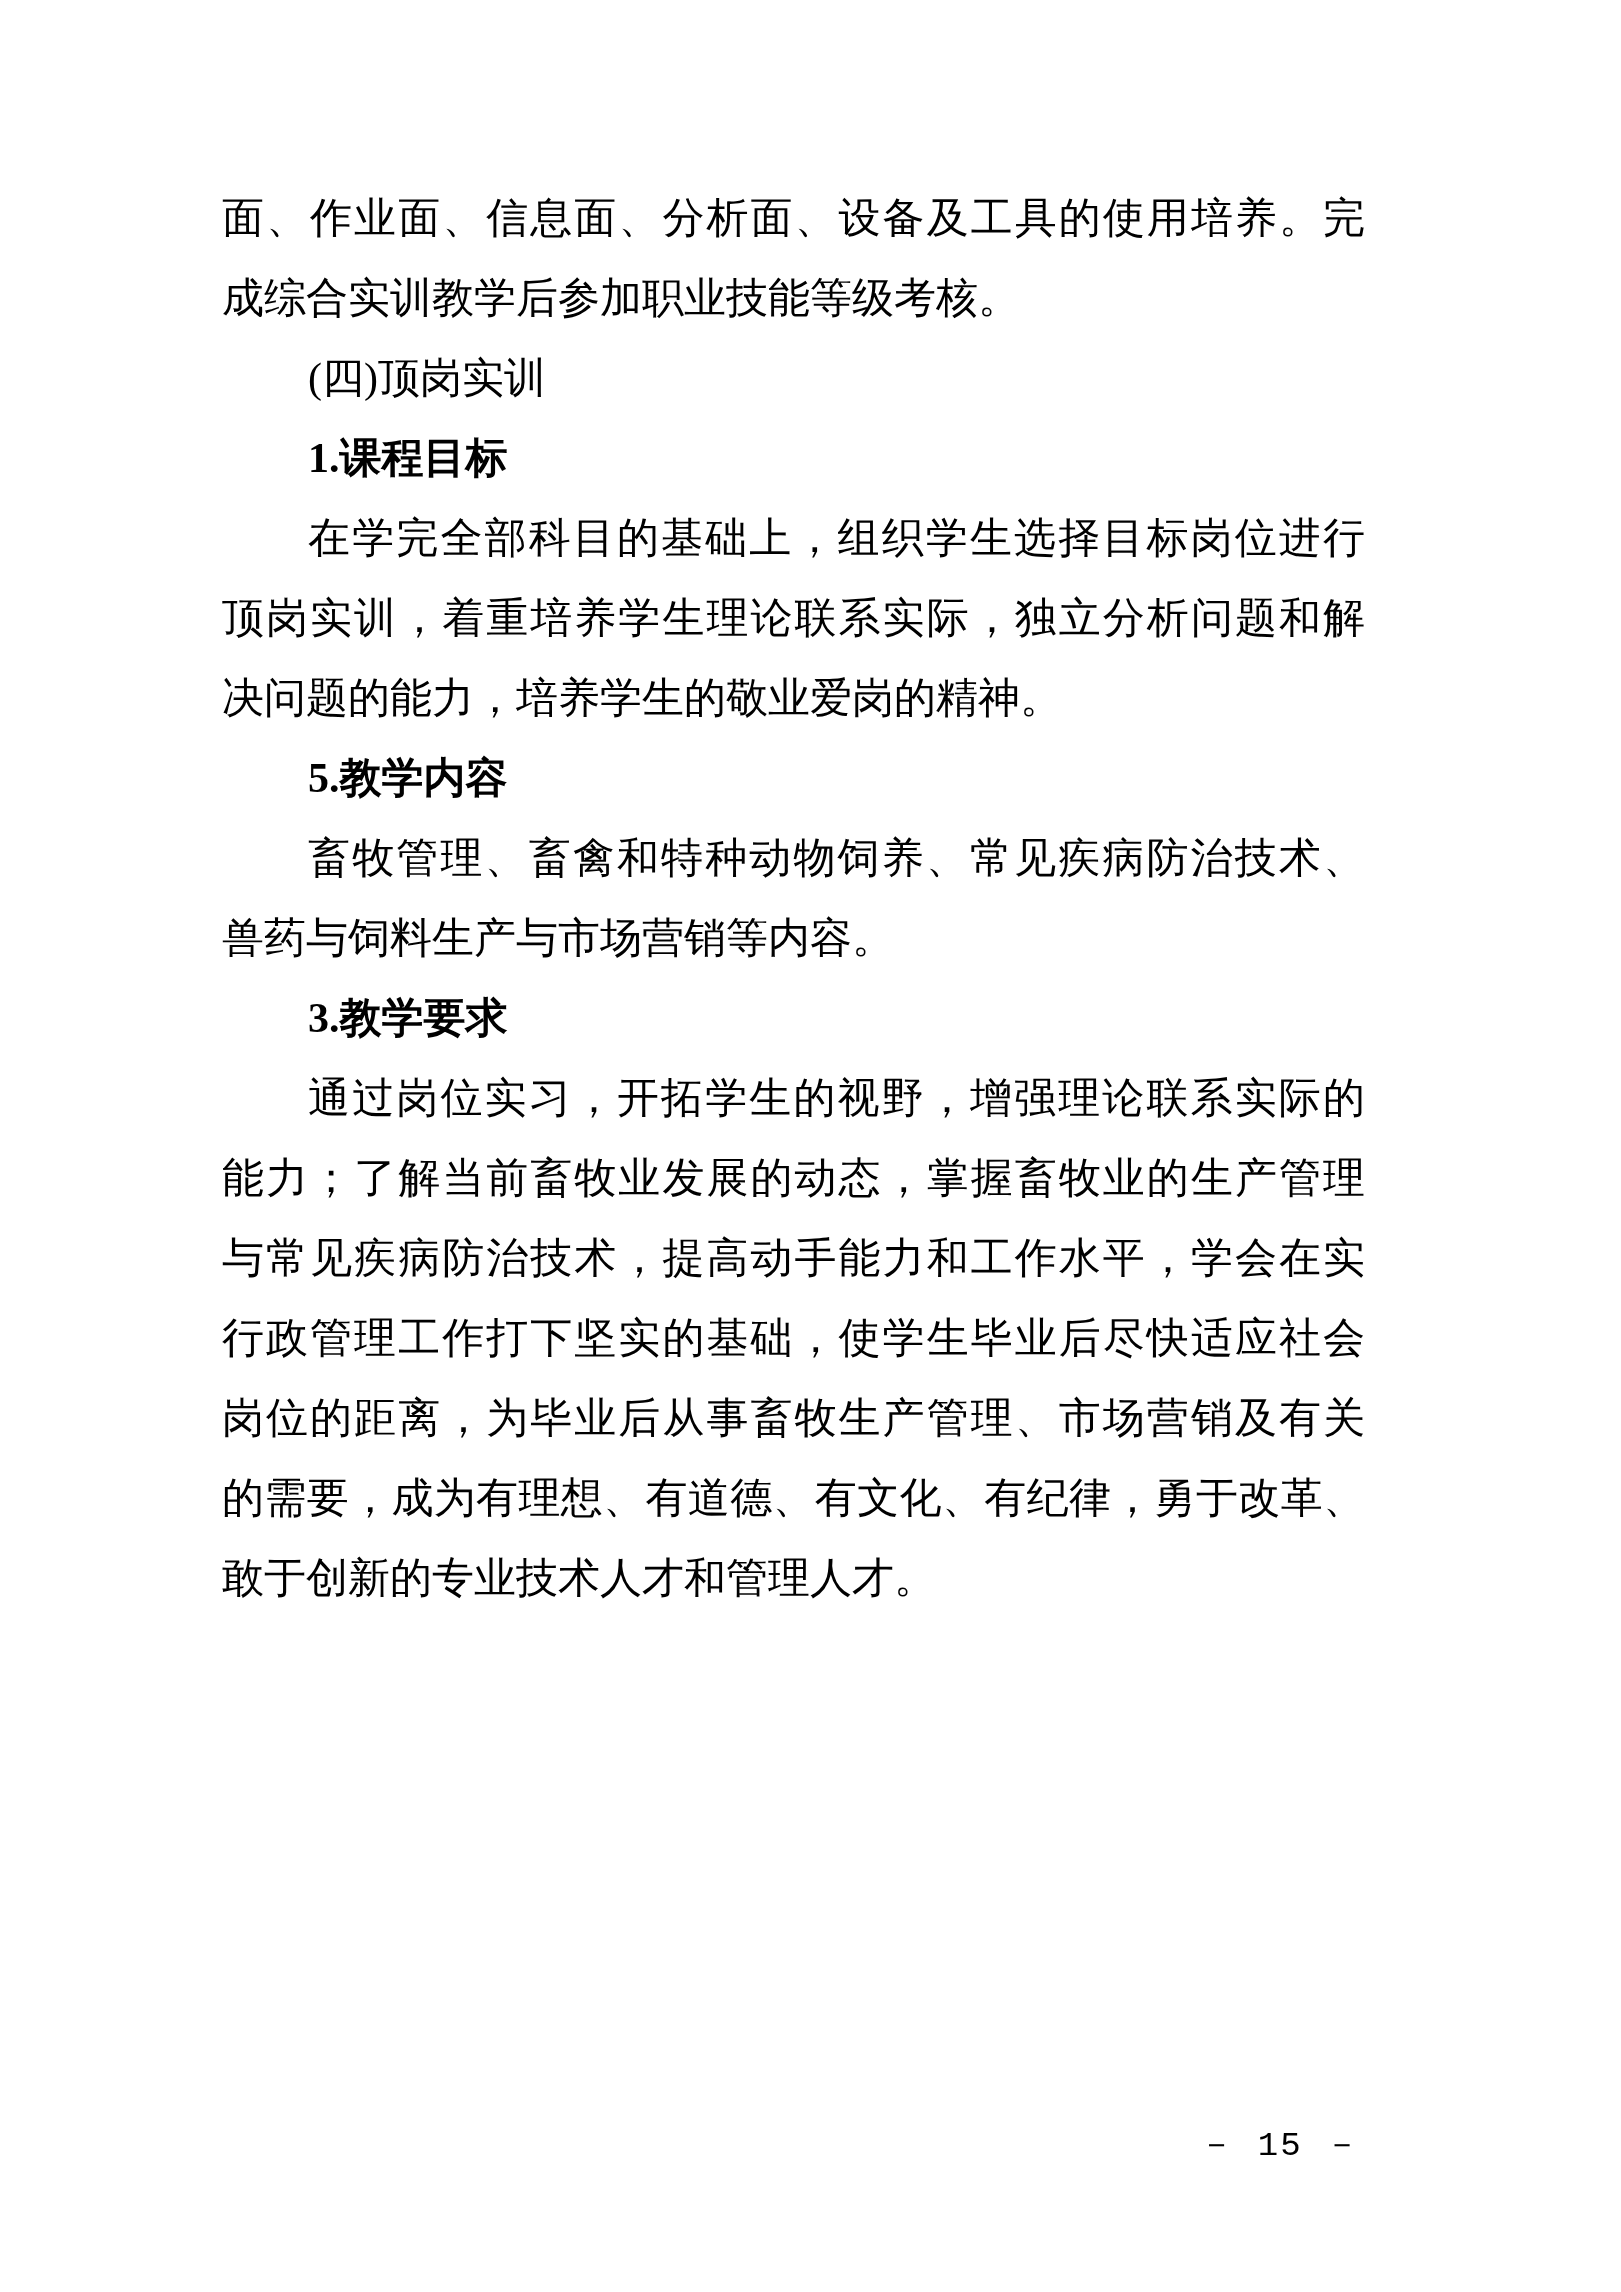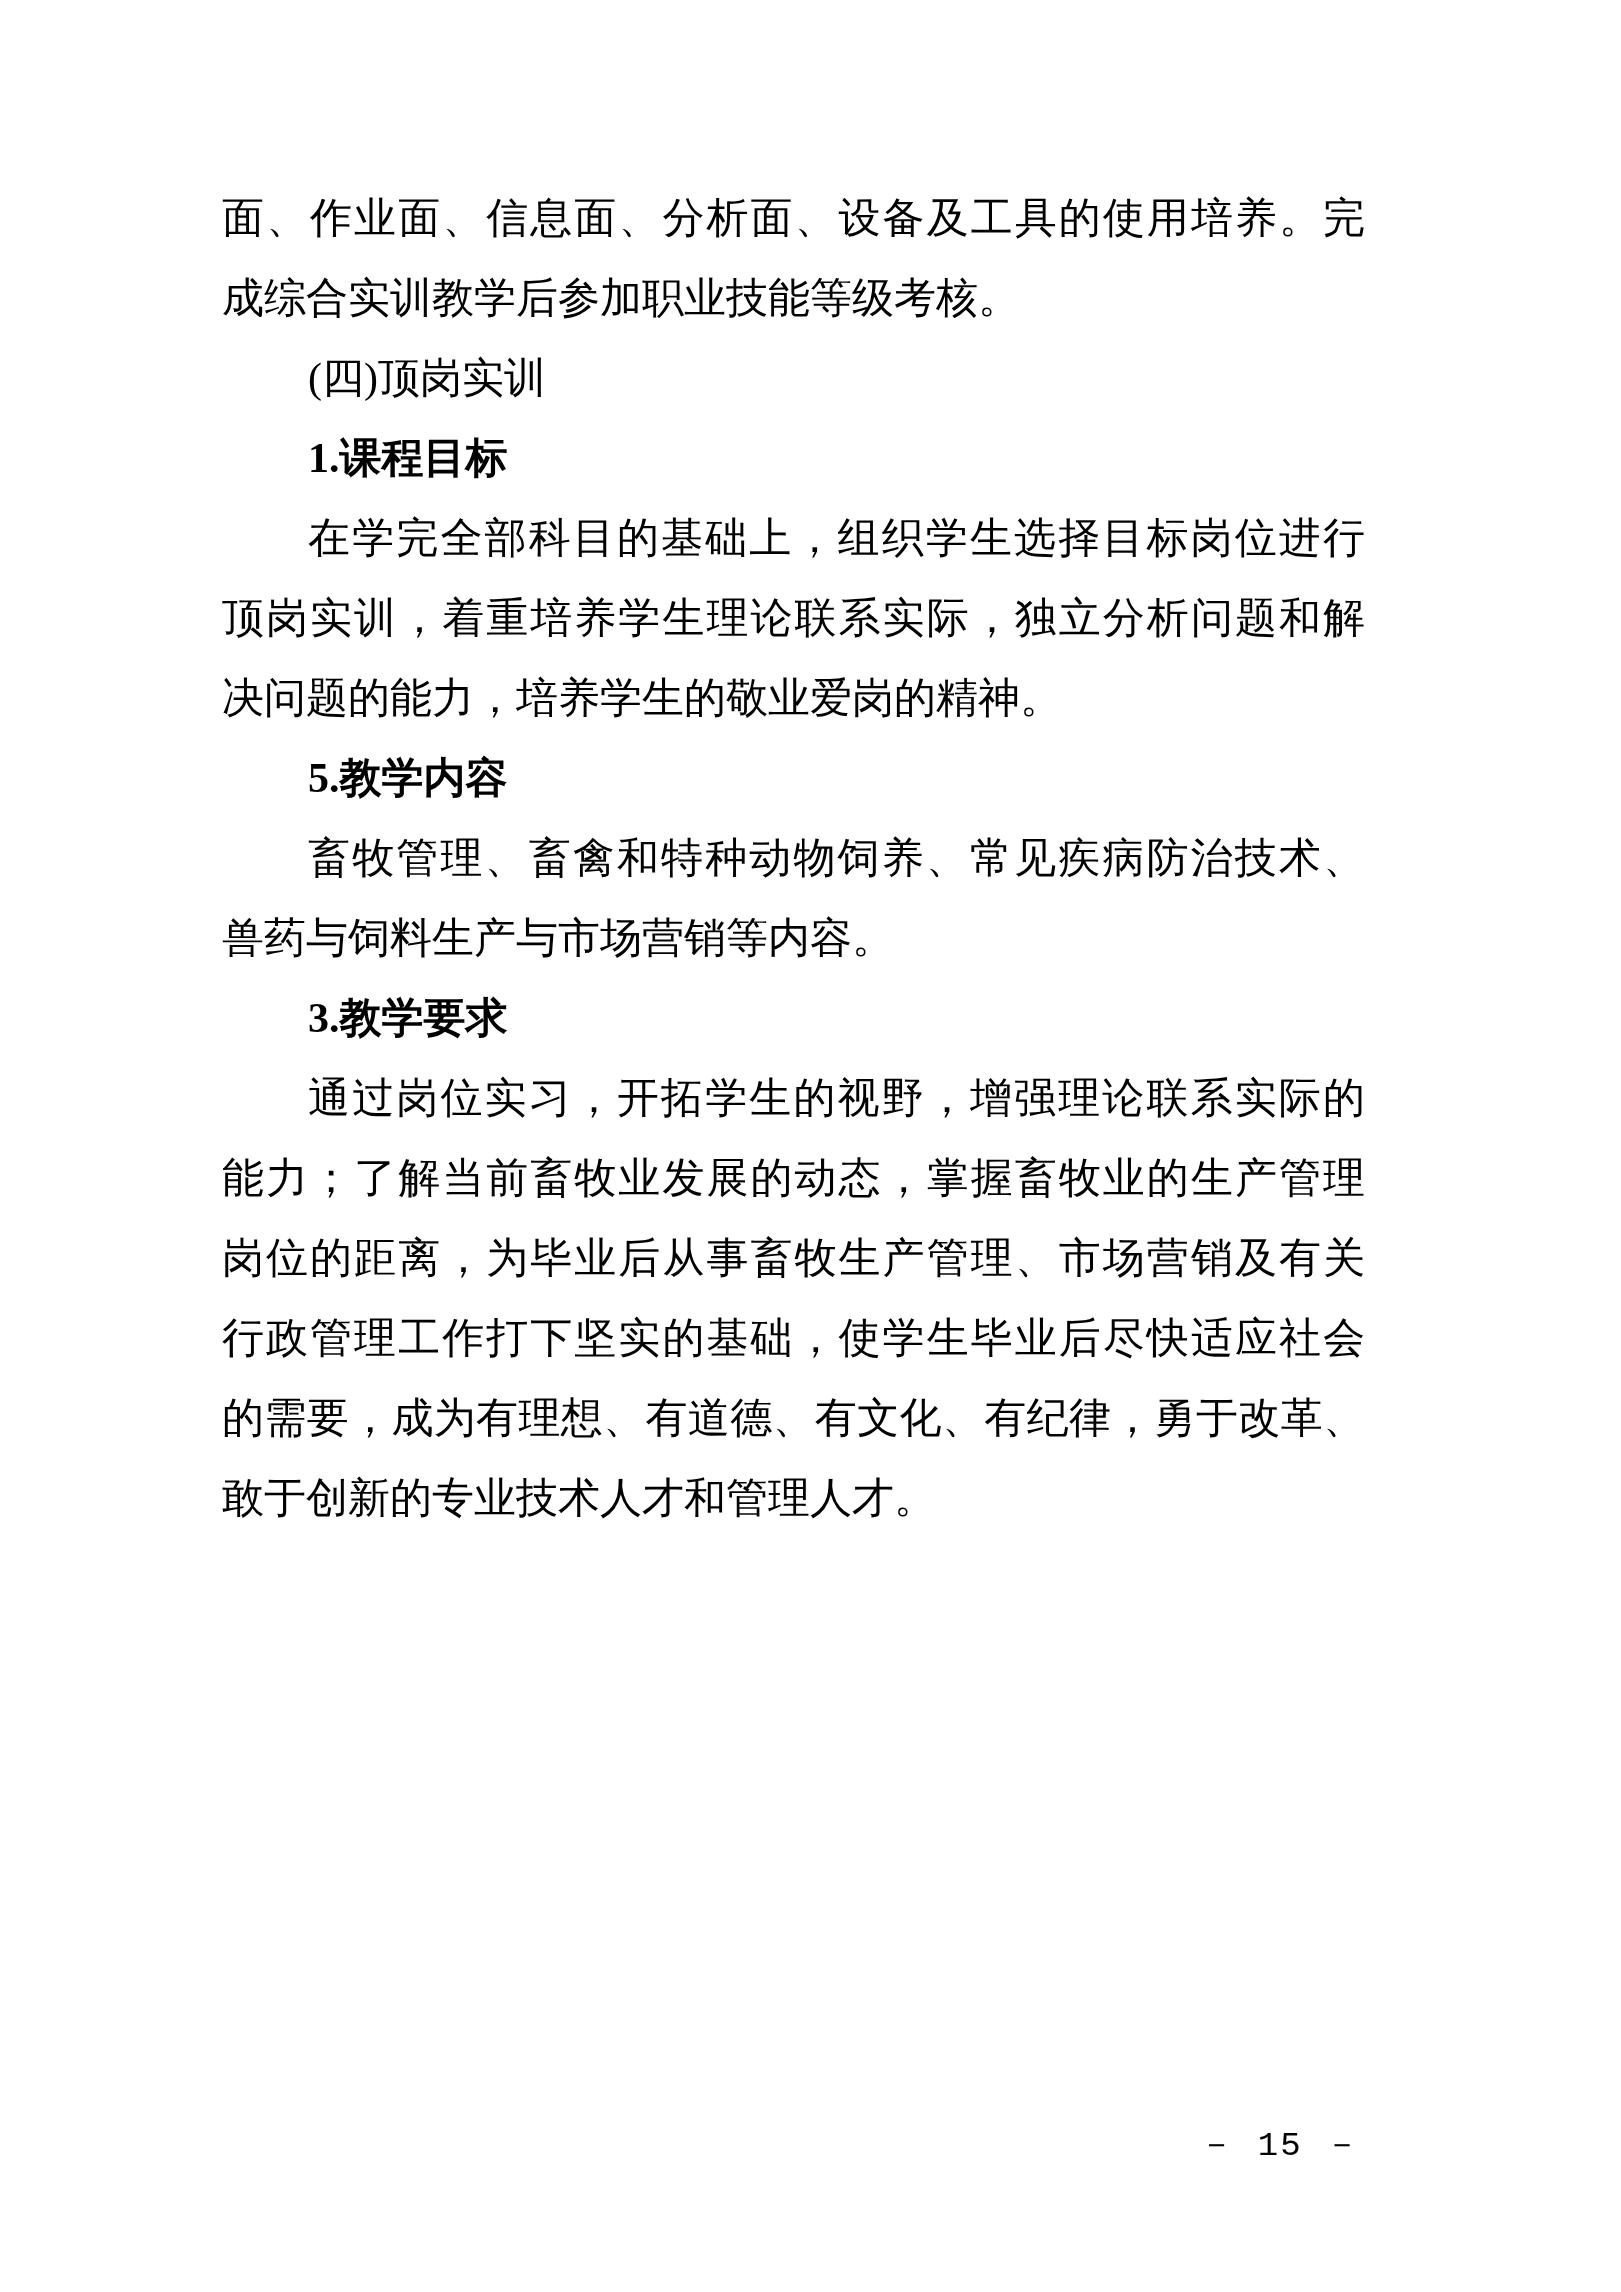--- a/index.html
+++ b/index.html
@@ -61,20 +61,21 @@
       <div class="line indent bold">1.课程目标</div>
       <div class="line indent justify">在学完全部科目的基础上，组织学生选择目标岗位进行</div>
       <div class="line justify">顶岗实训，着重培养学生理论联系实际，独立分析问题和解</div>
       <div class="line">决问题的能力，培养学生的敬业爱岗的精神。</div>
       <div class="line indent bold">5.教学内容</div>
       <div class="line indent justify">畜牧管理、畜禽和特种动物饲养、常见疾病防治技术、</div>
       <div class="line">兽药与饲料生产与市场营销等内容。</div>
       <div class="line indent bold">3.教学要求</div>
       <div class="line indent justify">通过岗位实习，开拓学生的视野，增强理论联系实际的</div>
       <div class="line justify">能力；了解当前畜牧业发展的动态，掌握畜牧业的生产管理</div>
+      <div class="line justify">与常见疾病防治技术，提高动手能力和工作水平，学会在实</div>
+      <div class="line justify">行政管理工作打下坚实的基础，使学生毕业后尽快适应社会</div>
       <div class="line justify">岗位的距离，为毕业后从事畜牧生产管理、市场营销及有关</div>
-      <div class="line justify">行政管理工作打下坚实的基础，使学生毕业后尽快适应社会</div>
       <div class="line justify">的需要，成为有理想、有道德、有文化、有纪律，勇于改革、</div>
       <div class="line">敢于创新的专业技术人才和管理人才。</div>
     </div>
   <div class="page-number">－ 15 －</div>
 </div>
 
 
 </body></html>

